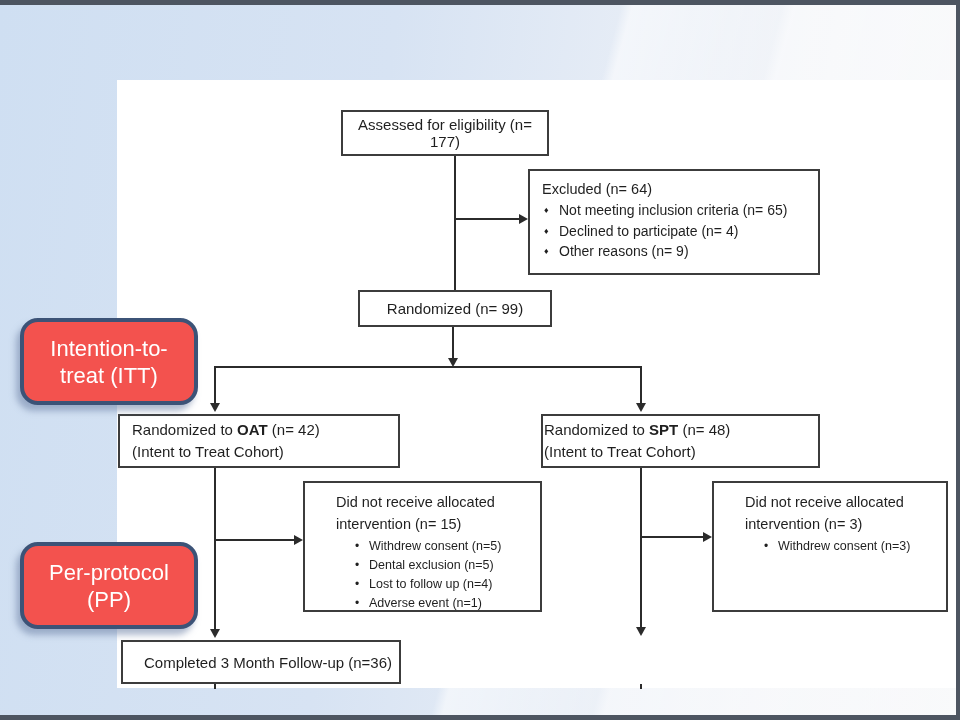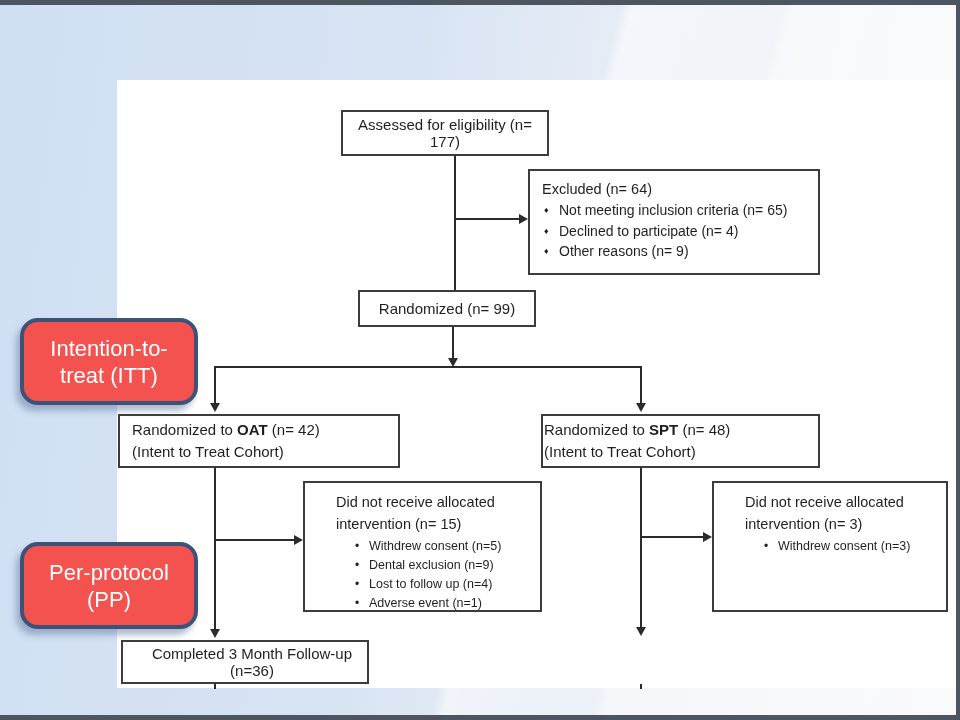--- a/index.html
+++ b/index.html
@@ -20,26 +20,26 @@
   .panel{position:absolute;left:117px;top:80px;width:840px;height:608px;background:#ffffff;z-index:1;}
 
   .box{
     position:absolute;background:#fff;border:2px solid #3c3c3c;
     color:#1f1f1f;box-sizing:border-box;z-index:3;
   }
   .box.center{display:flex;align-items:center;justify-content:center;text-align:center;font-size:15px;}
 
   #assessed{left:341px;top:110px;width:208px;height:46px;}
   #excluded{left:528px;top:169px;width:292px;height:106px;padding:8px 10px 8px 12px;}
-  #randomized{left:358px;top:290px;width:178px;height:37px;}
+  #randomized{left:358px;top:290px;width:194px;height:37px;}
   #oat{left:118px;top:414px;width:282px;height:54px;padding:4px 10px 4px 12px;font-size:15px;line-height:22px;display:flex;flex-direction:column;justify-content:center;}
   #spt{left:541px;top:414px;width:279px;height:54px;padding:4px 10px 4px 1px;font-size:15px;line-height:22px;display:flex;flex-direction:column;justify-content:center;}
   #dnr-left{left:303px;top:481px;width:239px;height:131px;padding:8px 8px 8px 12px;}
   #dnr-right{left:712px;top:481px;width:236px;height:131px;padding:8px 8px 8px 12px;}
-  #completed-left{left:121px;top:640px;width:248px;height:44px;padding-left:14px;}
+  #completed-left{left:121px;top:640px;width:280px;height:44px;padding-left:14px;}
   #completed-right{left:543px;top:638px;width:277px;height:46px;}
 
   .ex-title{font-size:14.5px;line-height:21px;}
   .ex-row{display:flex;font-size:14px;line-height:19.5px;margin-top:1px;}
   .ex-row .dm{font-size:9px;width:17px;line-height:19.5px;padding-left:2px;box-sizing:border-box;}
 
   .dnr-title{font-size:14.5px;line-height:22px;margin-left:19px;}
   .dnr-list{margin-top:2px;padding-left:28px;}
   .dnr-row{display:flex;font-size:12.5px;line-height:19px;}
   .dnr-row .dot{width:24px;text-align:center;font-size:12px;line-height:19px;}
@@ -134,21 +134,21 @@
   <div class="box" id="dnr-left">
     <div class="dnr-title">Did not receive allocated</div>
     <div class="dnr-title">intervention (n= 15)</div>
     <div class="dnr-list">
       <div class="dnr-row">
         <span class="dot">•</span>
         <span>Withdrew consent (n=5)</span>
       </div>
       <div class="dnr-row">
         <span class="dot">•</span>
-        <span>Dental exclusion (n=9)</span>
+        <span>Dental exclusion (n=5)</span>
       </div>
       <div class="dnr-row">
         <span class="dot">•</span>
         <span>Lost to follow up (n=4)</span>
       </div>
       <div class="dnr-row">
         <span class="dot">•</span>
         <span>Adverse event (n=1)</span>
       </div>
     </div>

